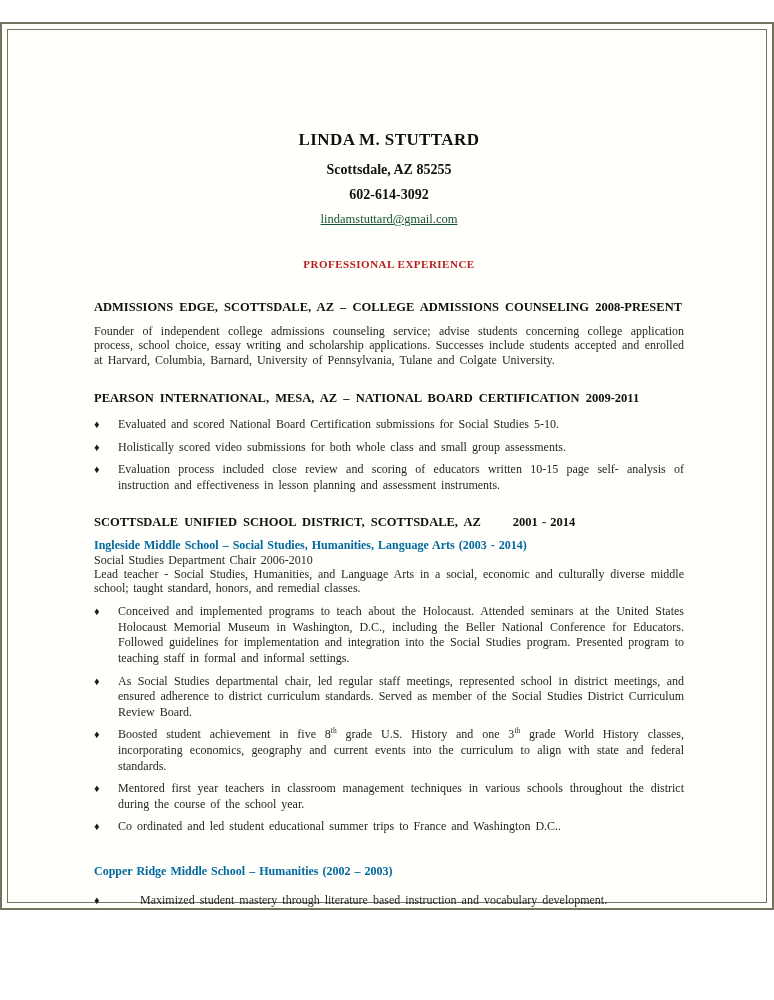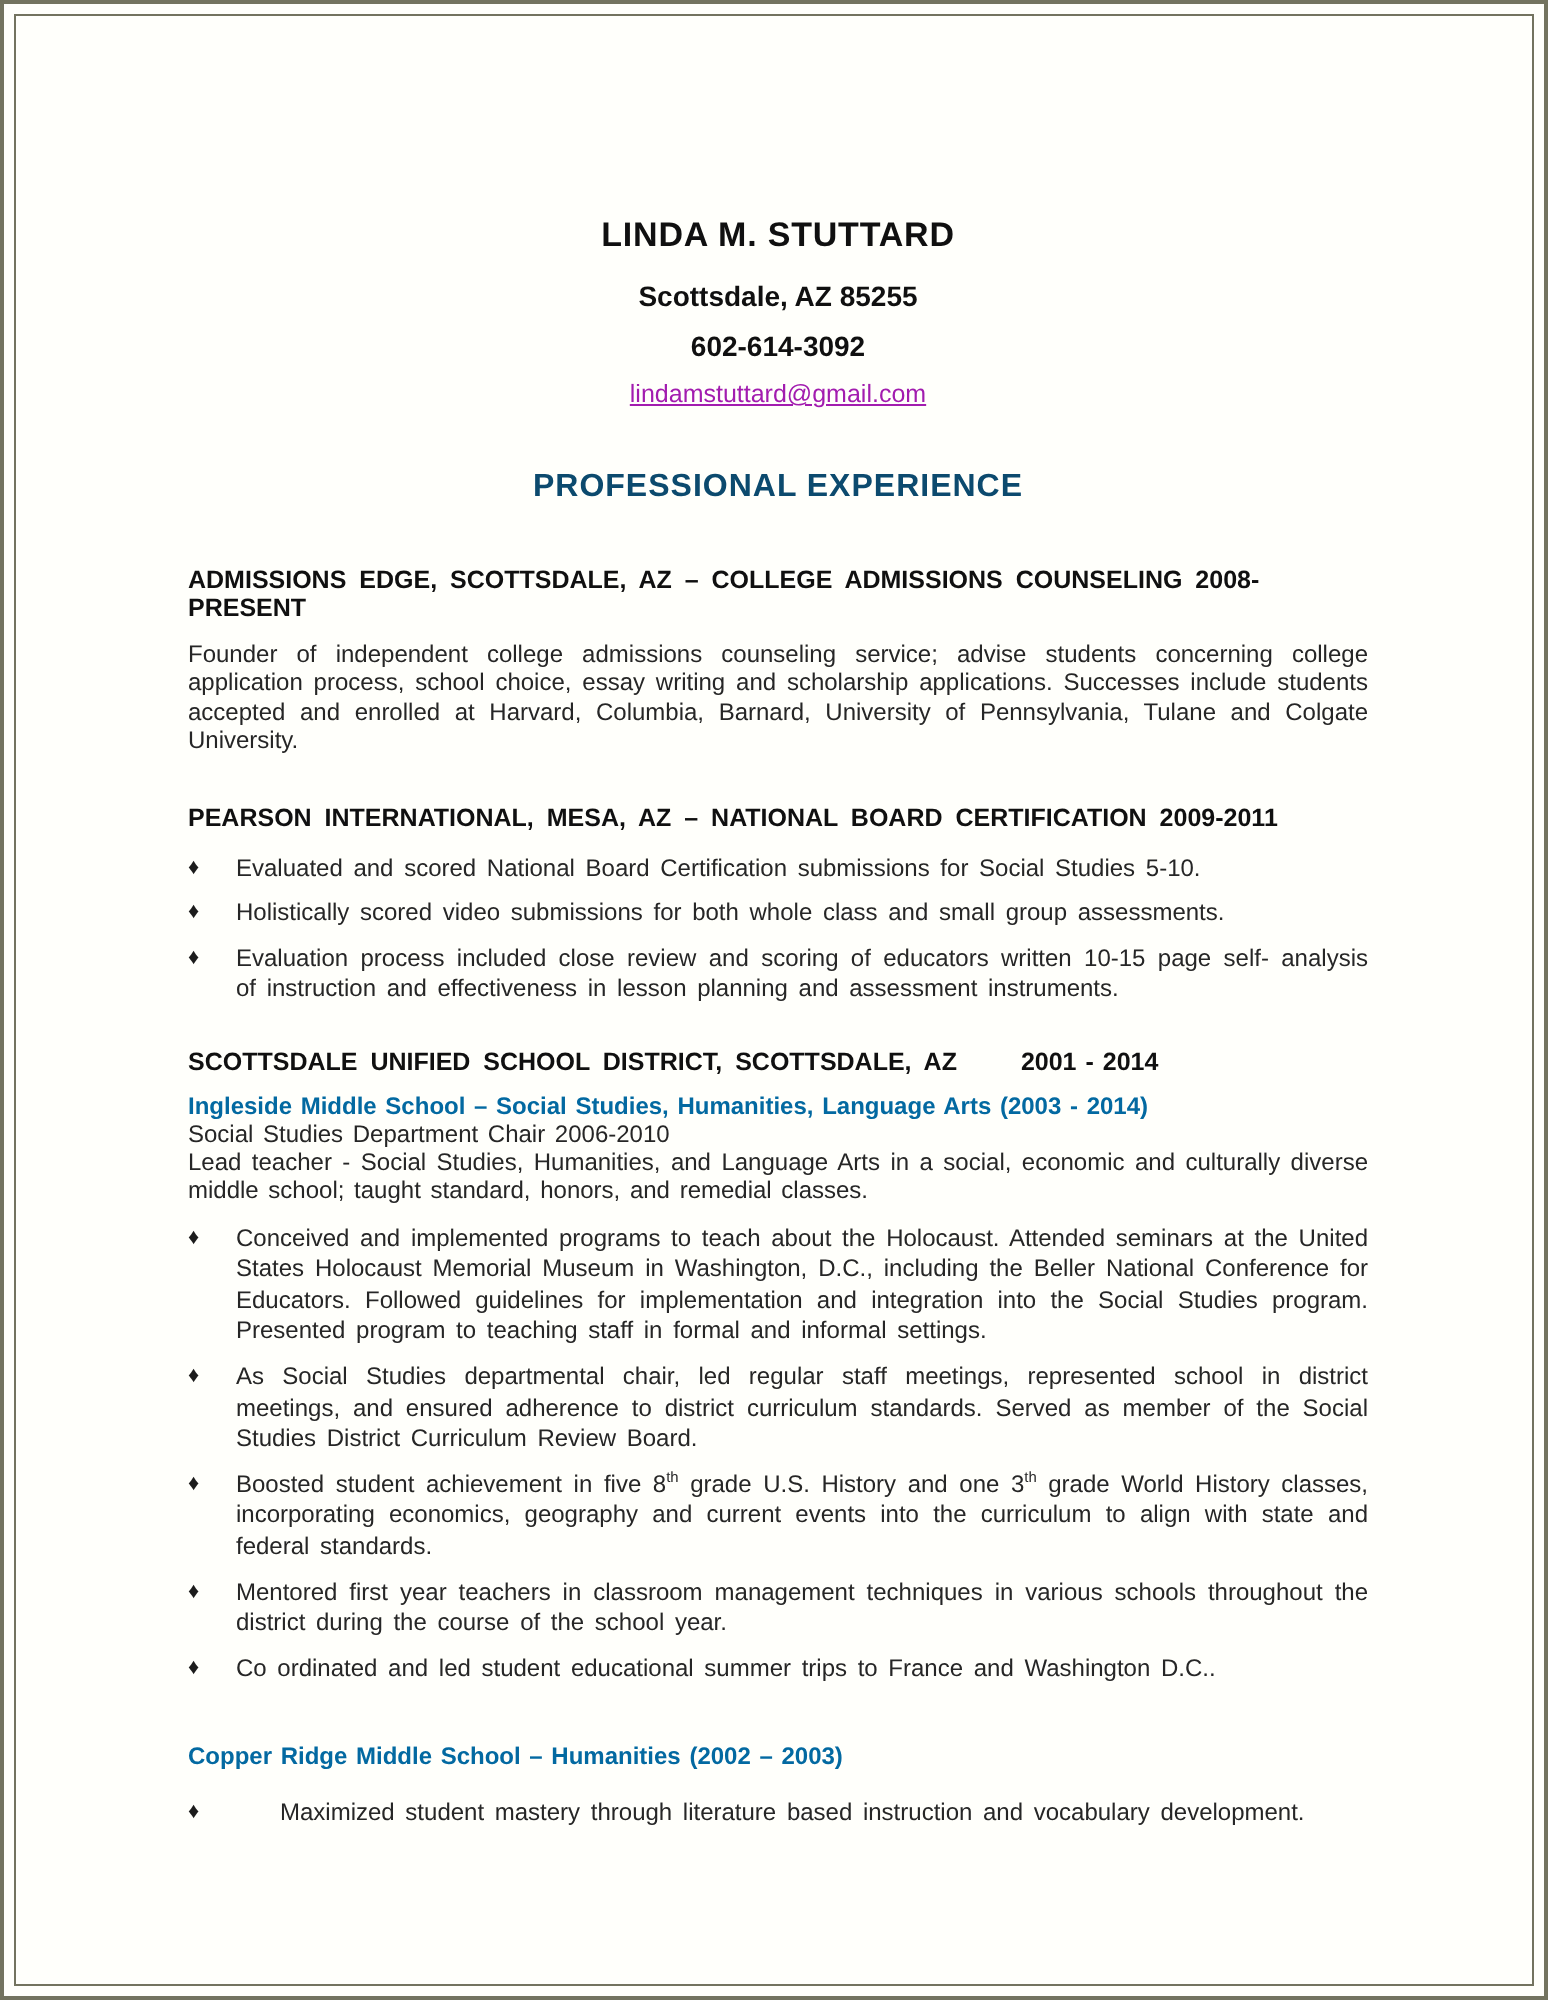--- a/index.html
+++ b/index.html
@@ -1,34 +1,35 @@
 <!DOCTYPE html>
 <html><head>
 <meta charset="utf-8">
 <style>
   html,body{margin:0;padding:0;background:#ffffff;}
   .page{
     position:relative;
-    width:774px;height:1000px;
+    width:774px;height:888px;
     background:#fffffb;
-    font-family:Liberation Sans, sans-serif;
+    font-family:Liberation Serif, serif;
     color:#262626;
     overflow:hidden;
     box-sizing:border-box;
+    margin-top:22px;
   }
   .frame-outer{position:absolute;inset:0;border:2px solid #73735f;pointer-events:none;}
   .frame-inner{position:absolute;inset:7px;border:1px solid #73735f;pointer-events:none;}
   .content{position:absolute;left:94px;top:0;width:590px;}
   .center{text-align:center;}
   .name{margin-top:108px;font-size:17px;font-weight:bold;letter-spacing:.4px;color:#101010;}
   .addr{margin-top:12px;font-size:14px;font-weight:bold;color:#101010;}
   .addr + .addr{margin-top:9px;}
   .email-row{margin-top:9px;font-size:12.5px;}
-  .email-link{color:#a21caf;text-decoration:underline;cursor:pointer;}
-  .doc-title{margin-top:31px;font-size:16px;font-weight:bold;letter-spacing:.5px;color:#0c4a6e;}
+  .email-link{color:#14532d;text-decoration:underline;cursor:pointer;}
+  .doc-title{margin-top:31px;font-size:11px;font-weight:bold;letter-spacing:.5px;color:#b91c1c;}
   .section-heading{
     margin-top:30px;font-size:12.5px;font-weight:bold;
     word-spacing:3px;color:#101010;
   }
   .heading-dates{margin-left:32px;word-spacing:1px;}
   .body-par{
     margin-top:9px;font-size:12px;line-height:14.4px;
     text-align:justify;word-spacing:2px;
   }
   .subheading{margin-top:8px;font-size:12px;font-weight:bold;word-spacing:1px;color:#0369a1;}

